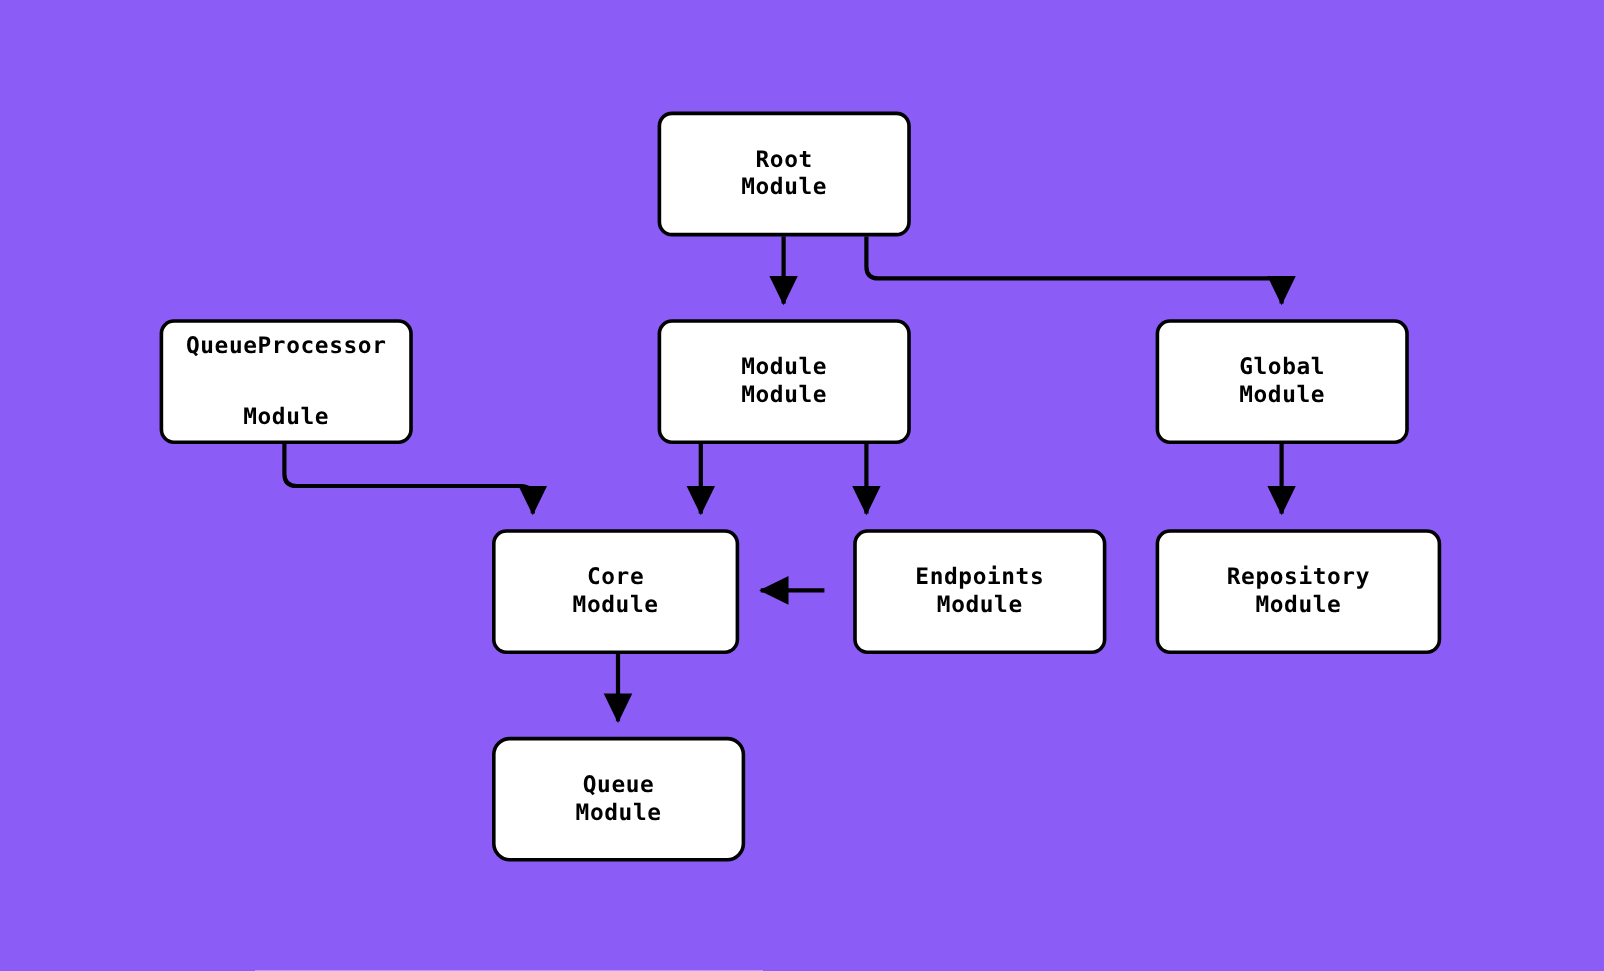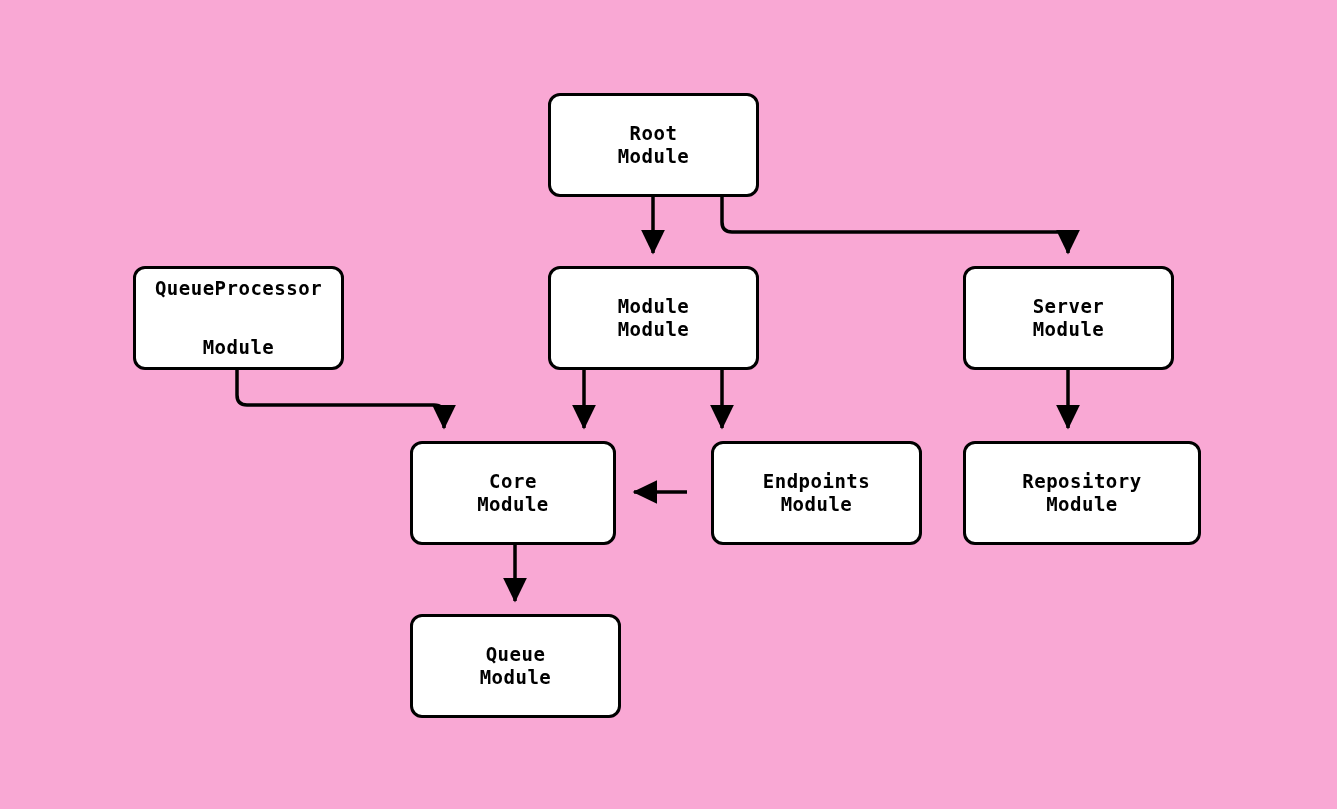--- a/index.html
+++ b/index.html
@@ -4,21 +4,21 @@
 <style>
   html, body {
     margin: 0;
     padding: 0;
     background: #ffffff;
   }
   #canvas {
     position: relative;
     width: 1337px;
     height: 809px;
-    background: #f9a8d4;
+    background: #8b5cf6;
     overflow: hidden;
     font-family: "DejaVu Sans Mono", "Liberation Mono", monospace;
   }
   #edge-layer {
     position: absolute;
     left: 0;
     top: 0;
     width: 1337px;
     height: 809px;
   }
@@ -82,37 +82,37 @@
     <div class="node-line">QueueProcessor</div>
     <div class="node-line">Module</div>
   </div>
 
   <div class="node" style="left:548px; top:266px; width:211px; height:104px;">
     <div class="node-line">Module</div>
     <div class="node-line">Module</div>
   </div>
 
   <div class="node" style="left:963px; top:266px; width:211px; height:104px;">
-    <div class="node-line">Server</div>
+    <div class="node-line">Global</div>
     <div class="node-line">Module</div>
   </div>
 
   <div class="node" style="left:410px; top:441px; width:206px; height:104px;">
     <div class="node-line">Core</div>
     <div class="node-line">Module</div>
   </div>
 
   <div class="node" style="left:687px; top:441px; width:211px; height:104px;margin-left:24px;">
     <div class="node-line">Endpoints</div>
     <div class="node-line">Module</div>
   </div>
 
   <div class="node" style="left:963px; top:441px; width:238px; height:104px;align-items:center;">
     <div class="node-line">Repository</div>
     <div class="node-line">Module</div>
   </div>
 
-  <div class="node" style="left:410px; top:614px; width:211px; height:104px;">
+  <div class="node" style="left:410px; top:614px; width:211px; height:104px;border-radius:15px;">
     <div class="node-line">Queue</div>
     <div class="node-line">Module</div>
   </div>
 
 </div>
 
 </body></html>

